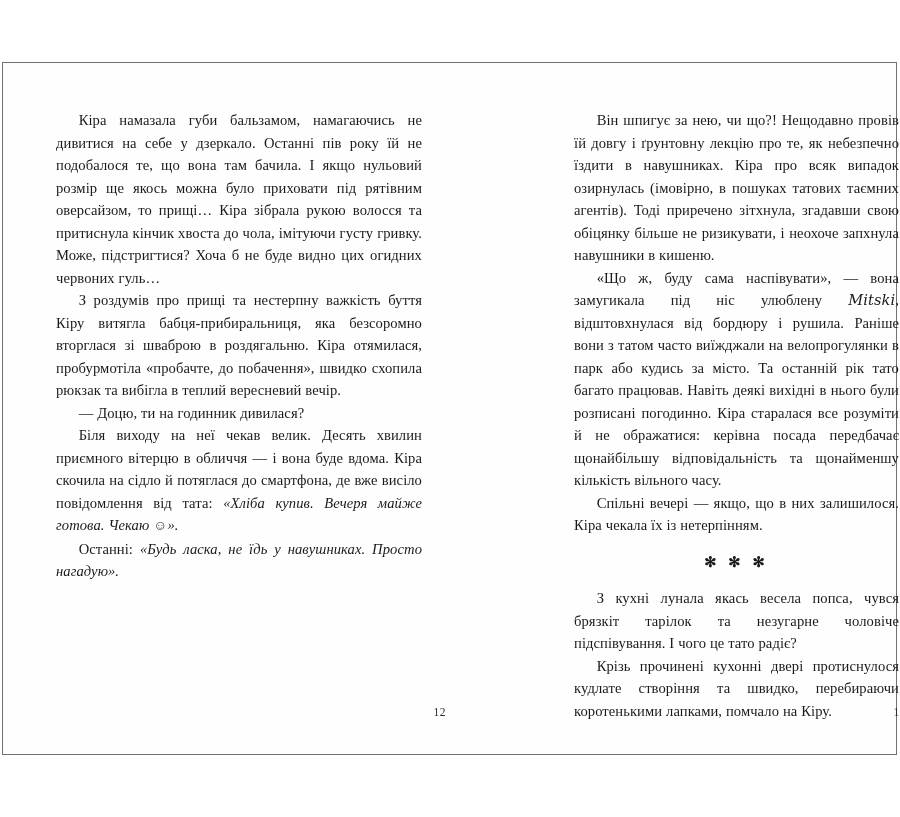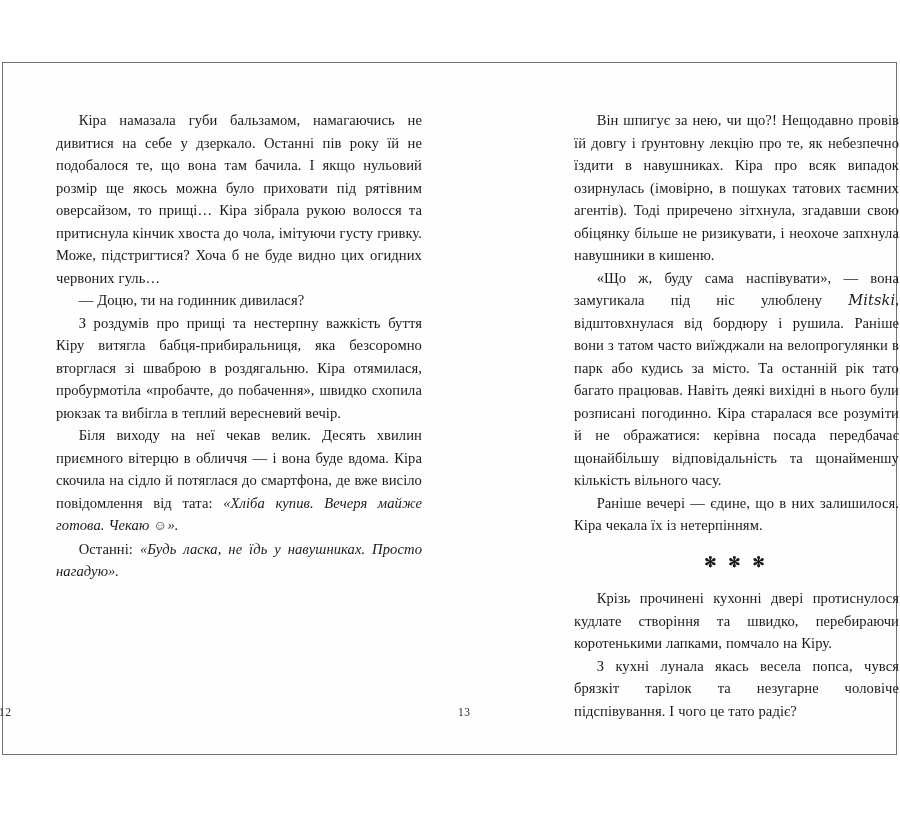--- a/index.html
+++ b/index.html
@@ -67,49 +67,49 @@
     letter-spacing: 0.28em;
     font-size: 14.6px;
     font-weight: 700;
     color: #1a1a1a;
   }
 
   .folio {
     position: absolute;
     bottom: 36px;
     width: 100%;
-    text-align: left;
+    text-align: right;
     font-size: 11.5px;
     color: #2b2b2b;
     letter-spacing: 0.04em;
   }
   .page-left  .folio { transform: translateX(-4px); }
   .page-right .folio { transform: translateX(8px); }
 </style>
 </head>
 <body>
 
 <div id="book-spread">
 
   <div class="page page-left">
     <div class="text-block" id="left-text">
         <p><span>Кіра намазала губи бальзамом, намагаючись не дивитися на себе у дзеркало. Останні пів року їй не подобалося те, що вона там бачила. І якщо нульовий розмір ще якось можна було приховати під рятівним оверсайзом, то прищі… Кіра зібрала рукою волосся та притиснула кінчик хвоста до чола, імітуючи густу гривку. Може, підстригтися? Хоча б не буде видно цих огидних червоних гуль…</span></p>
+        <p><span>З роздумів про прищі та нестерпну важкість буття Кіру витягла бабця-прибиральниця, яка безсоромно вторглася зі шваброю в роздягальню. Кіра отямилася, пробурмотіла «пробачте, до побачення», швидко схопила рюкзак та вибігла в теплий вересневий вечір.</span></p>
         <p><span>— Доцю, ти на годинник дивилася?</span></p>
-        <p><span>З роздумів про прищі та нестерпну важкість буття Кіру витягла бабця-прибиральниця, яка безсоромно вторглася зі шваброю в роздягальню. Кіра отямилася, пробурмотіла «пробачте, до побачення», швидко схопила рюкзак та вибігла в теплий вересневий вечір.</span></p>
         <p><span>Біля виходу на неї чекав велик. Десять хвилин приємного вітерцю в обличчя — і вона буде вдома. Кіра скочила на сідло й потяглася до смартфона, де вже висіло повідомлення від тата: </span><span class="it">«Хліба купив. Вечеря майже готова. Чекаю </span><span class="smiley">☺</span><span class="it">».</span></p>
         <p><span>Останні: </span><span class="it">«Будь ласка, не їдь у навушниках. Просто нагадую».</span></p>
       </div>
     <div class="folio">12</div>
   </div>
 
   <div class="page page-right">
     <div class="text-block" id="right-text">
         <p><span>Він шпигує за нею, чи що?! Нещодавно провів їй довгу і ґрунтовну лекцію про те, як небезпечно їздити в навушниках. Кіра про всяк випадок озирнулась (імовірно, в пошуках татових таємних агентів). Тоді приречено зітхнула, згадавши свою обіцянку більше не ризикувати, і неохоче запхнула навушники в кишеню.</span></p>
         <p><span>«Що ж, буду сама наспівувати», — вона замугикала під ніс улюблену </span><span class="latin">Mitski</span><span>, відштовхнулася від бордюру і рушила. Раніше вони з татом часто виїжджали на велопрогулянки в парк або кудись за місто. Та останній рік тато багато працював. Навіть деякі вихідні в нього були розписані погодинно. Кіра старалася все розуміти й не ображатися: керівна посада передбачає щонайбільшу відповідальність та щонайменшу кількість вільного часу.</span></p>
-        <p><span>Раніше вечері — єдине, що в них залишилося. Кіра чекала їх із нетерпінням.</span></p>
+        <p><span>Спільні вечері — якщо, що в них залишилося. Кіра чекала їх із нетерпінням.</span></p>
         <p class="divider">✻ ✻ ✻</p>
+        <p><span>З кухні лунала якась весела попса, чувся брязкіт тарілок та незугарне чоловіче підспівування. І чого це тато радіє?</span></p>
         <p><span>Крізь прочинені кухонні двері протиснулося кудлате створіння та швидко, перебираючи коротенькими лапками, помчало на Кіру.</span></p>
-        <p><span>З кухні лунала якась весела попса, чувся брязкіт тарілок та незугарне чоловіче підспівування. І чого це тато радіє?</span></p>
       </div>
     <div class="folio">13</div>
   </div>
 
 </div>
 
 </body></html>

